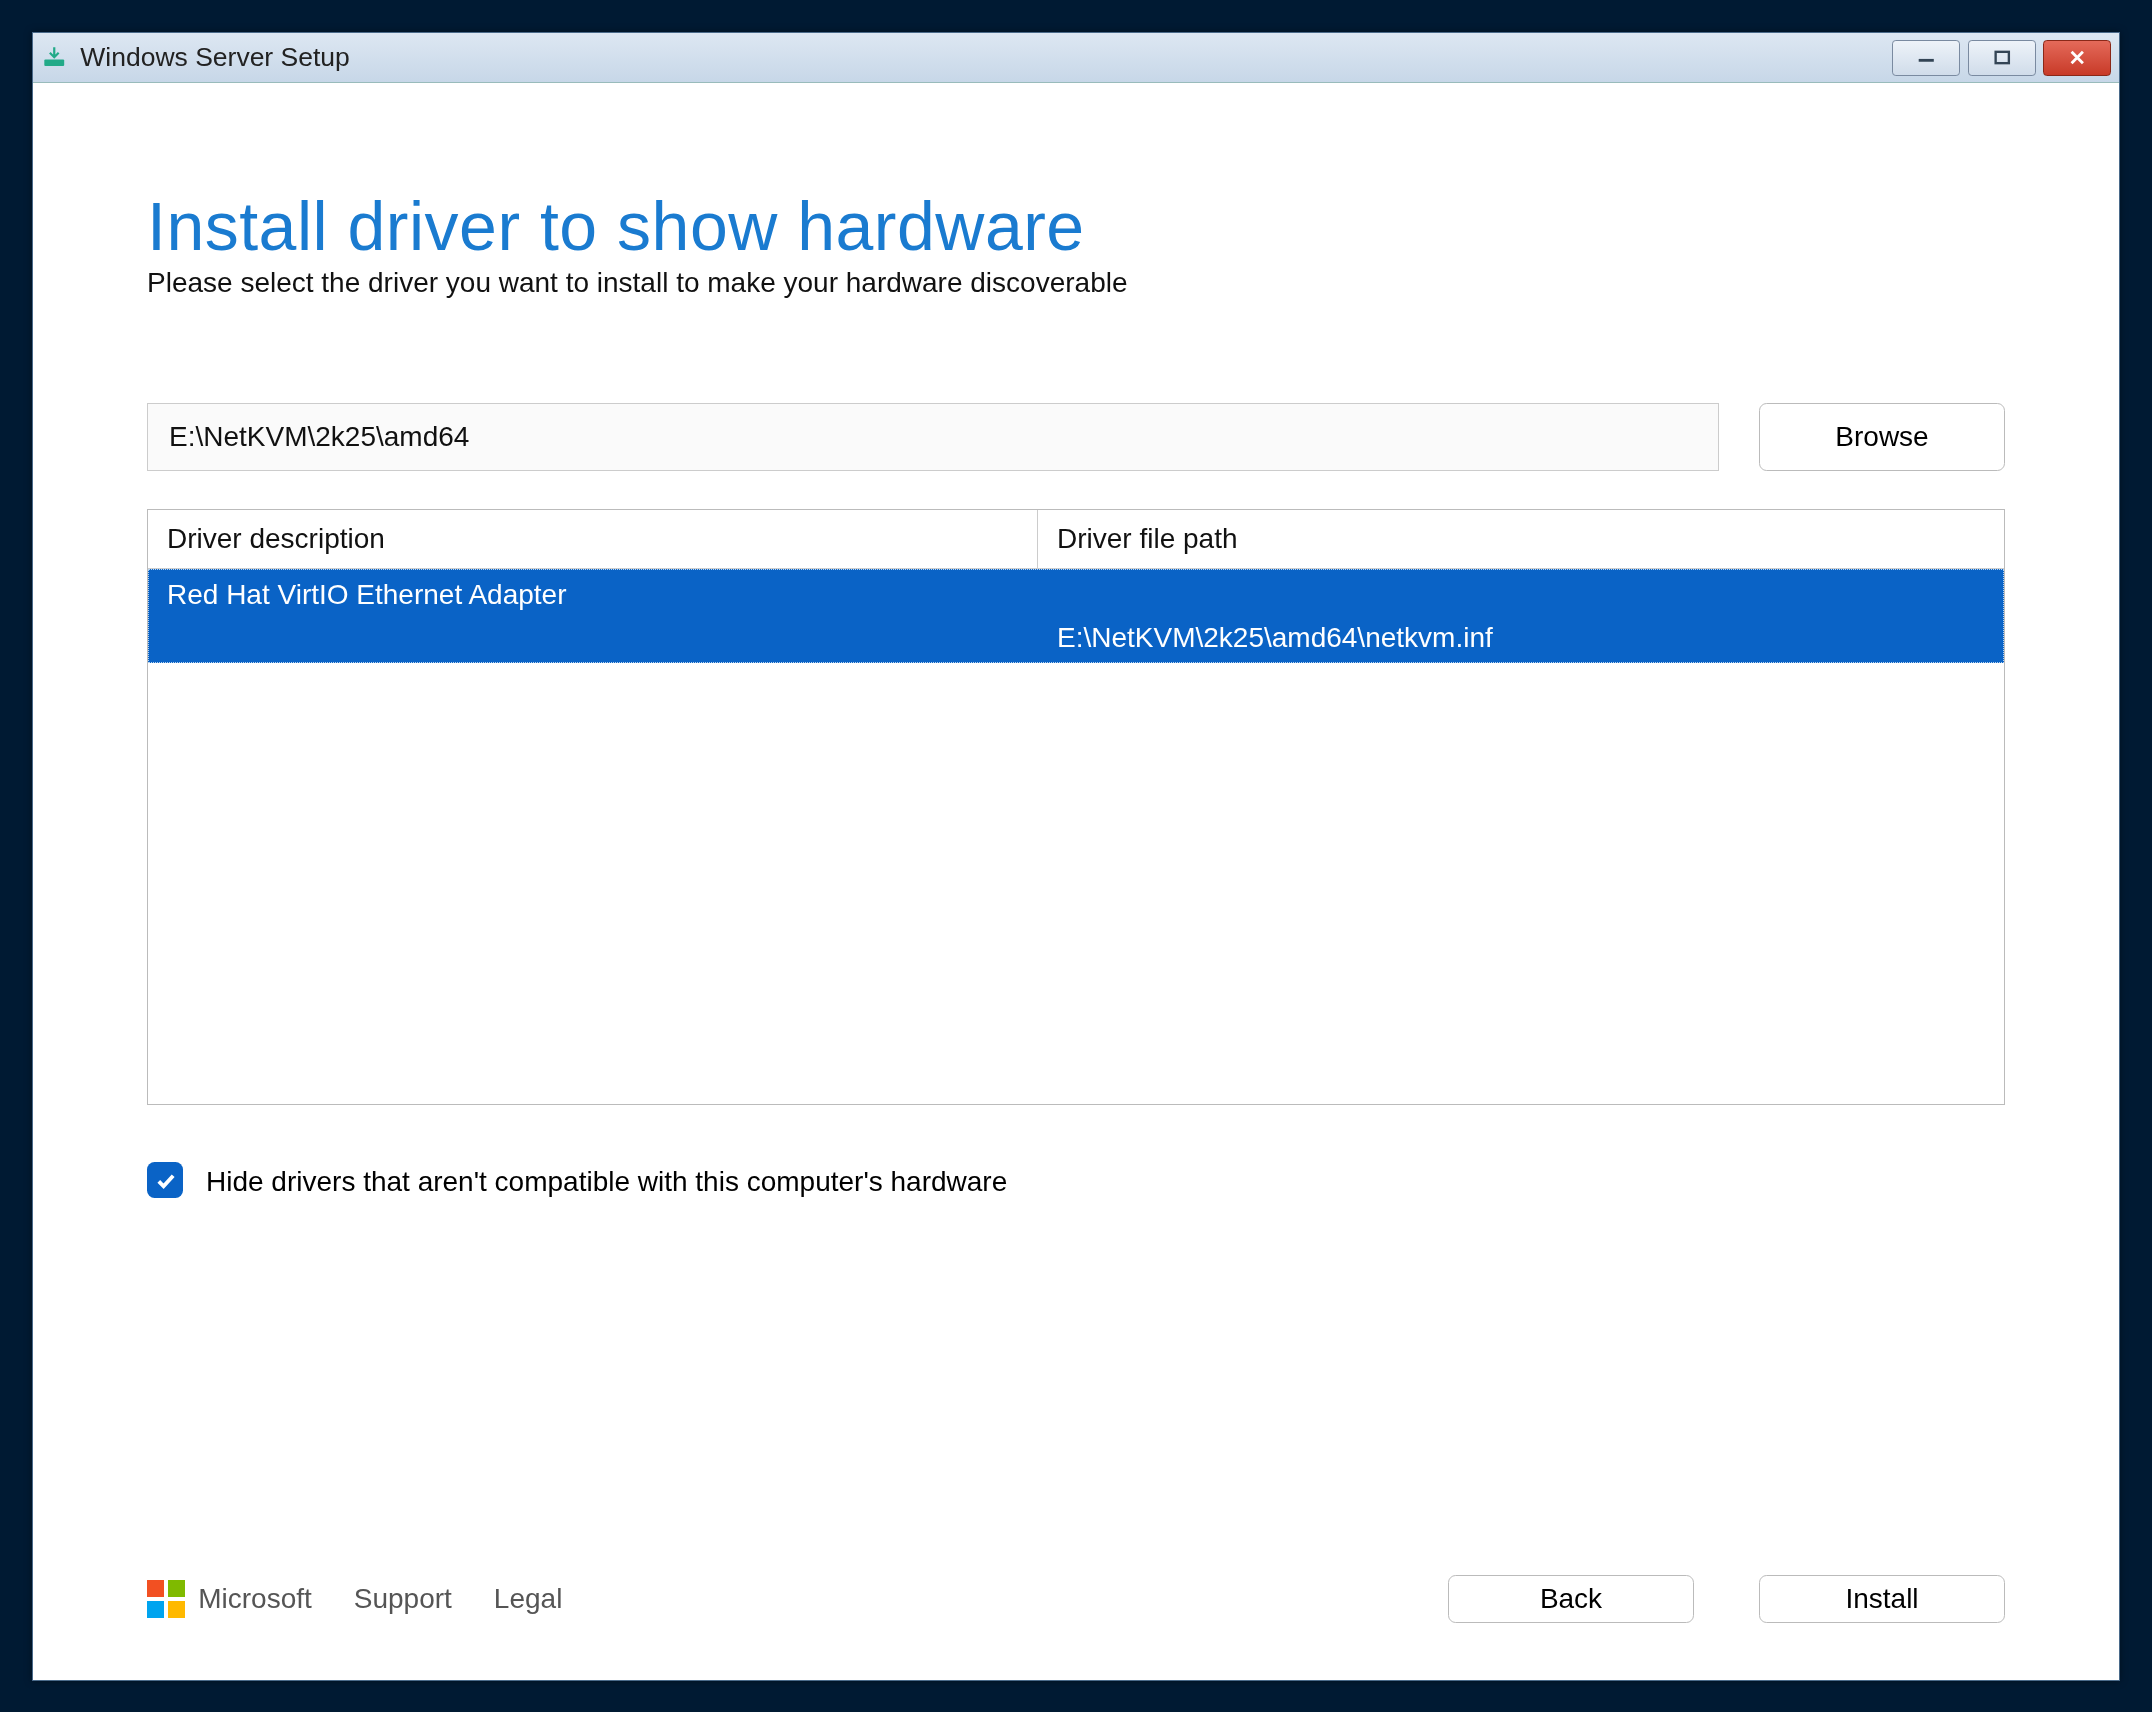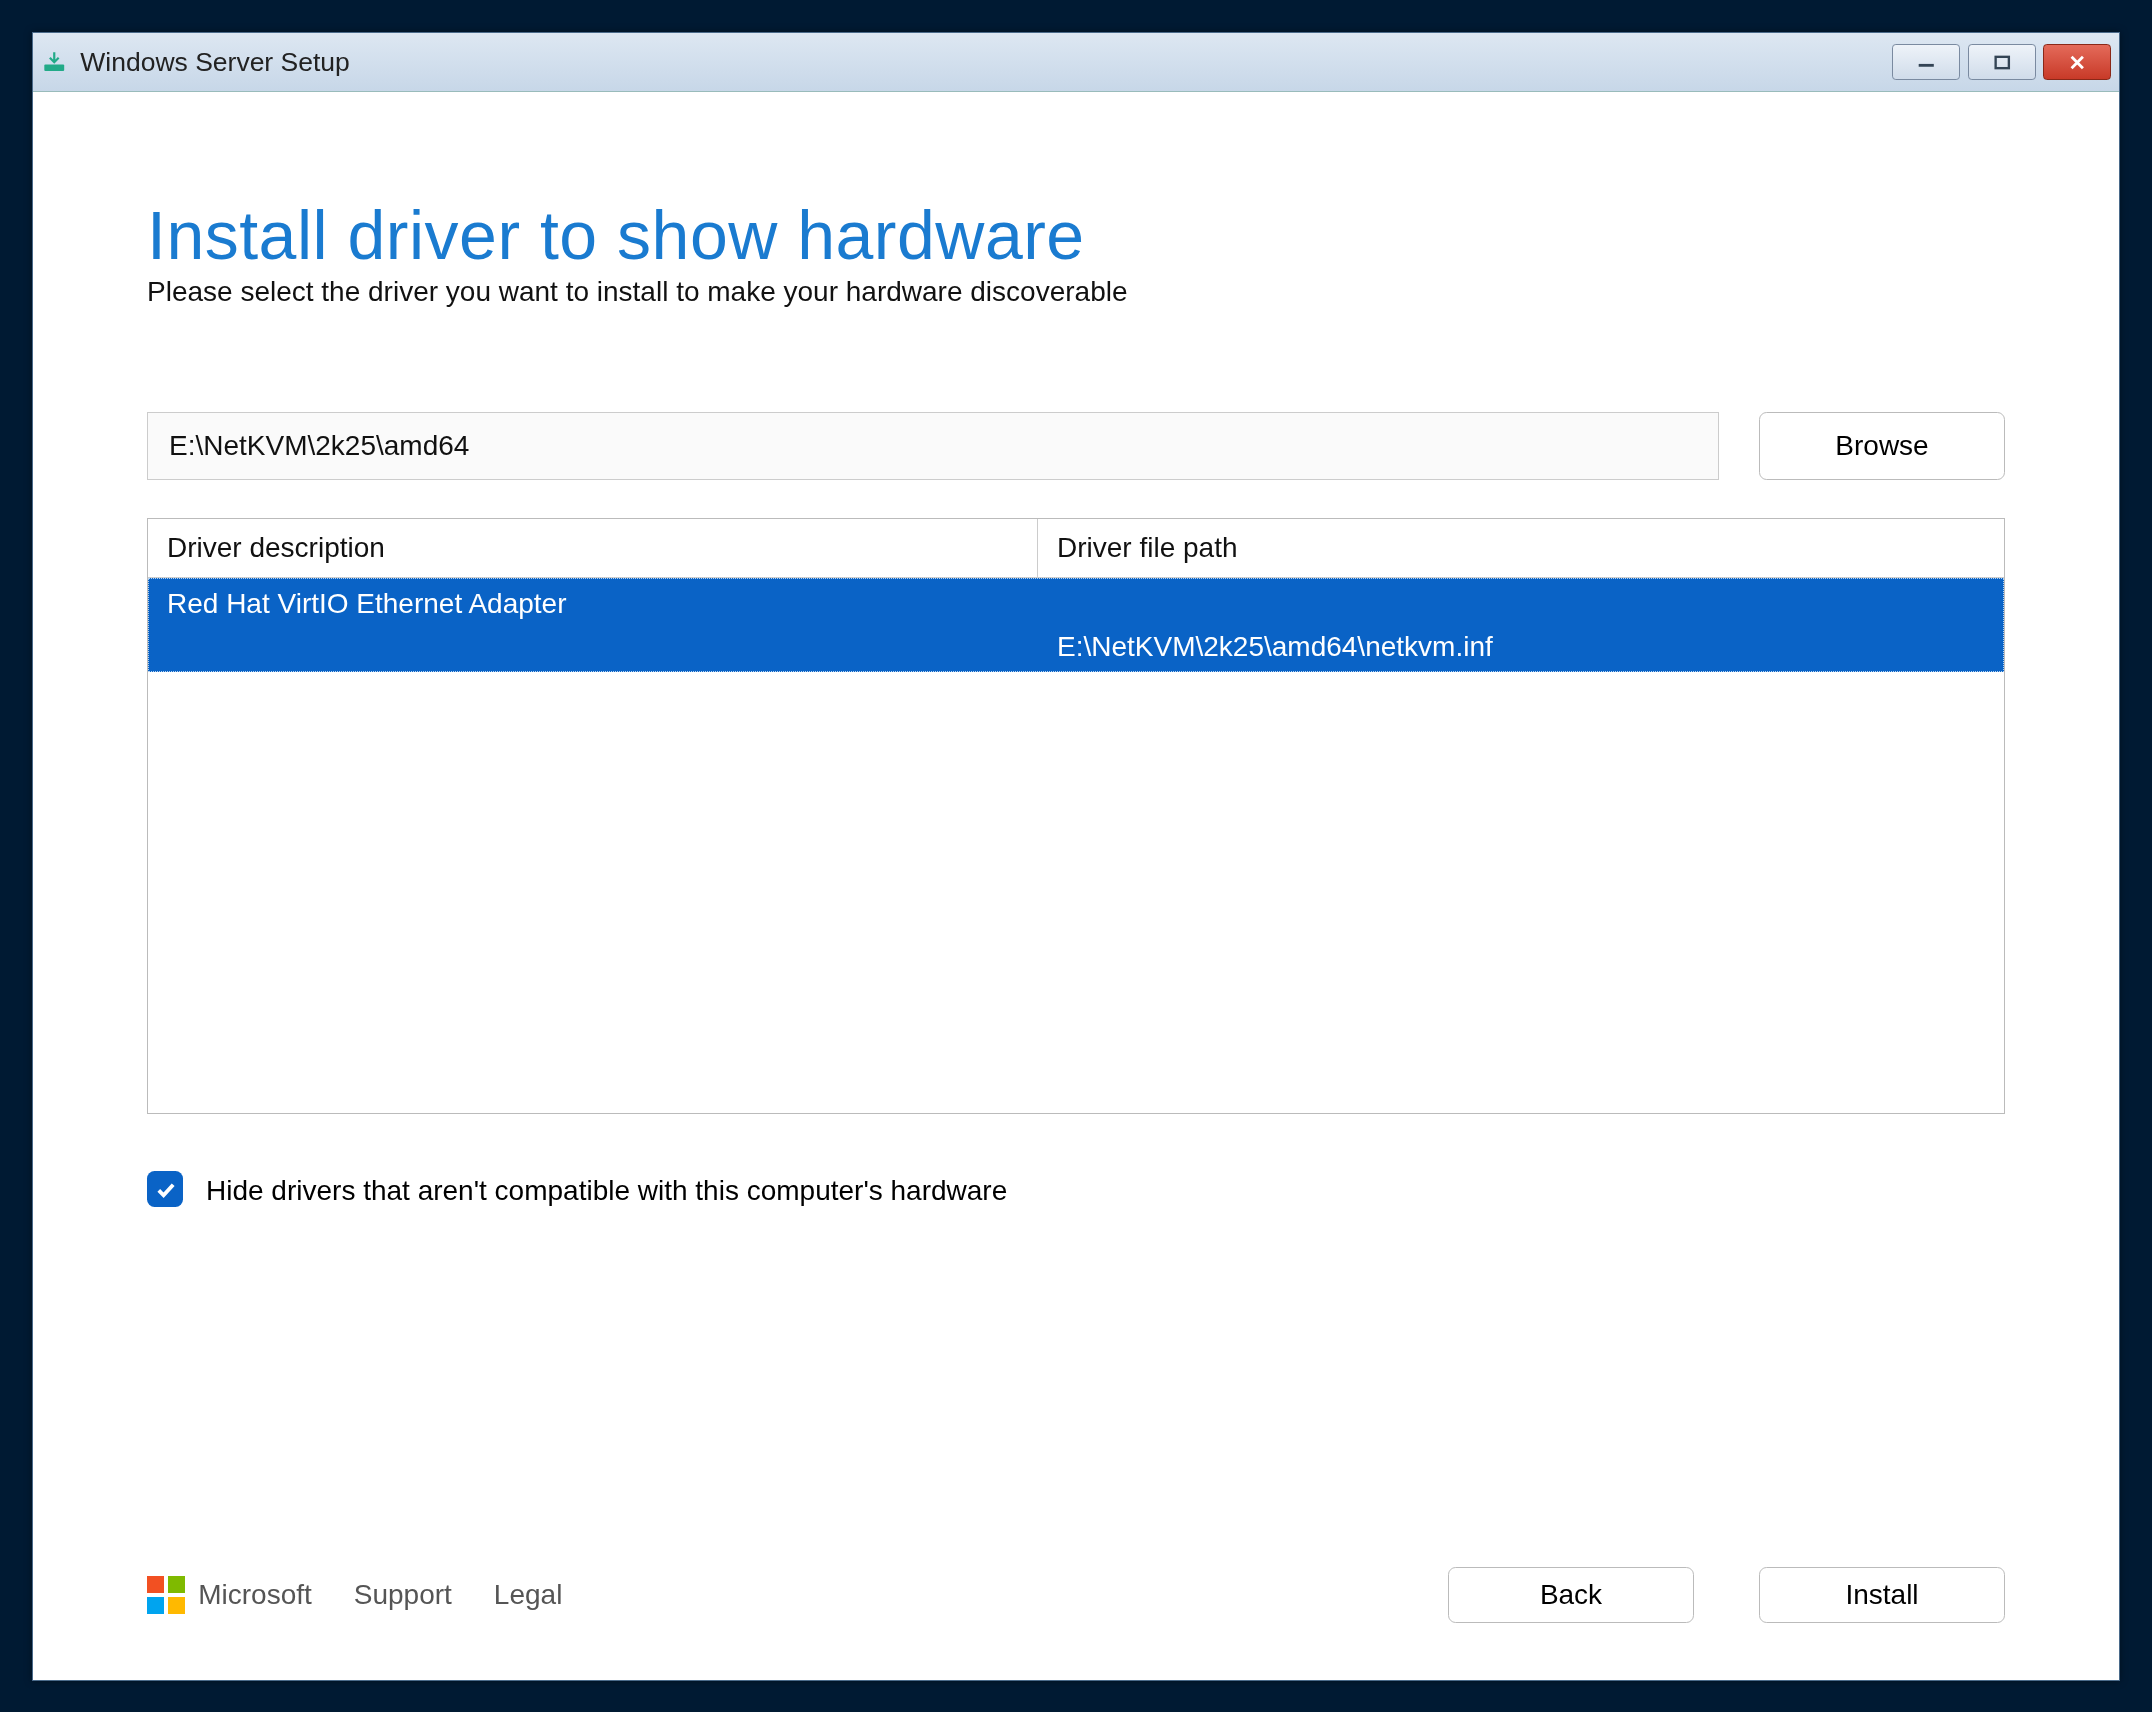--- a/index.html
+++ b/index.html
@@ -14,21 +14,21 @@
   .window {
     width: 2088px;
     height: 1649px;
     background: #fff;
     border: 1.9px solid #4a6a8a;
     display: flex;
     flex-direction: column;
     box-shadow: 0 0 7.6px rgba(0,0,0,.4);
   }
   .titlebar {
-    height: 59px;
+    height: 50px;
     background: linear-gradient(#dde7f2,#c7d7e8);
     border-bottom: 0.9px solid #9bb;
     display: flex;
     align-items: center;
     padding: 0 7.6px;
   }
   .titlebar .app-icon { width: 26.5px; height: 26.5px; margin-right: 13.2px; }
   .titlebar .title { font-size: 26.5px; color: #222; flex: 1; }
   .winbtns { display: flex; gap: 7.6px; }
   .winbtn {
@@ -108,21 +108,21 @@
   }
   .mslogo { display: flex; align-items: center; gap: 13.2px; }
   .mssquares { width: 38px; height: 38px; display: grid; grid-template-columns: 1fr 1fr; grid-template-rows: 1fr 1fr; gap: 3.8px; }
   .mssquares div:nth-child(1){background:#f25022}
   .mssquares div:nth-child(2){background:#7fba00}
   .mssquares div:nth-child(3){background:#00a4ef}
   .mssquares div:nth-child(4){background:#ffb900}
   .mslogo span, .footer-link { font-size: 28px; color: #555; }
   .footer-link { cursor: default; }
   .footer-spacer { flex: 1; }
-  .nav-btn { height: 56px; }
+  .nav-btn { height: 48px; }
   .nav-btn + .nav-btn { margin-left: 23px; }
 </style>
 </head>
 <body>
 
 <div class="window">
   <div class="titlebar">
     <span class="app-icon">
       <svg viewBox="0 0 24 24">
           <rect x="3" y="14" width="18" height="6" rx="1" fill="#2a8"></rect>

